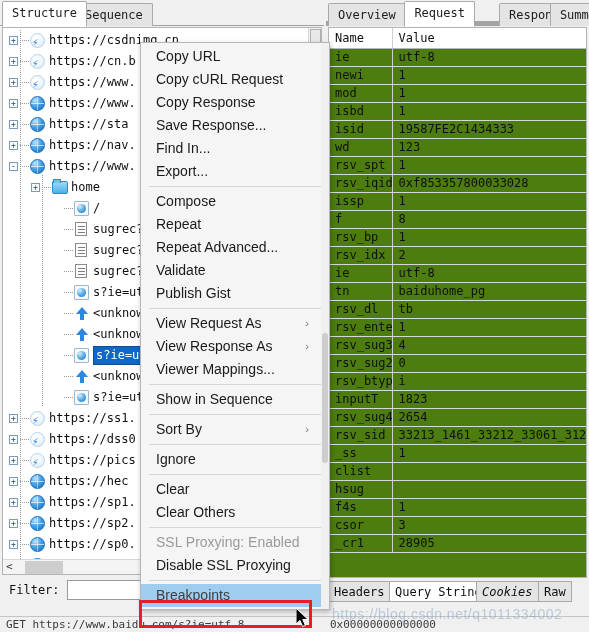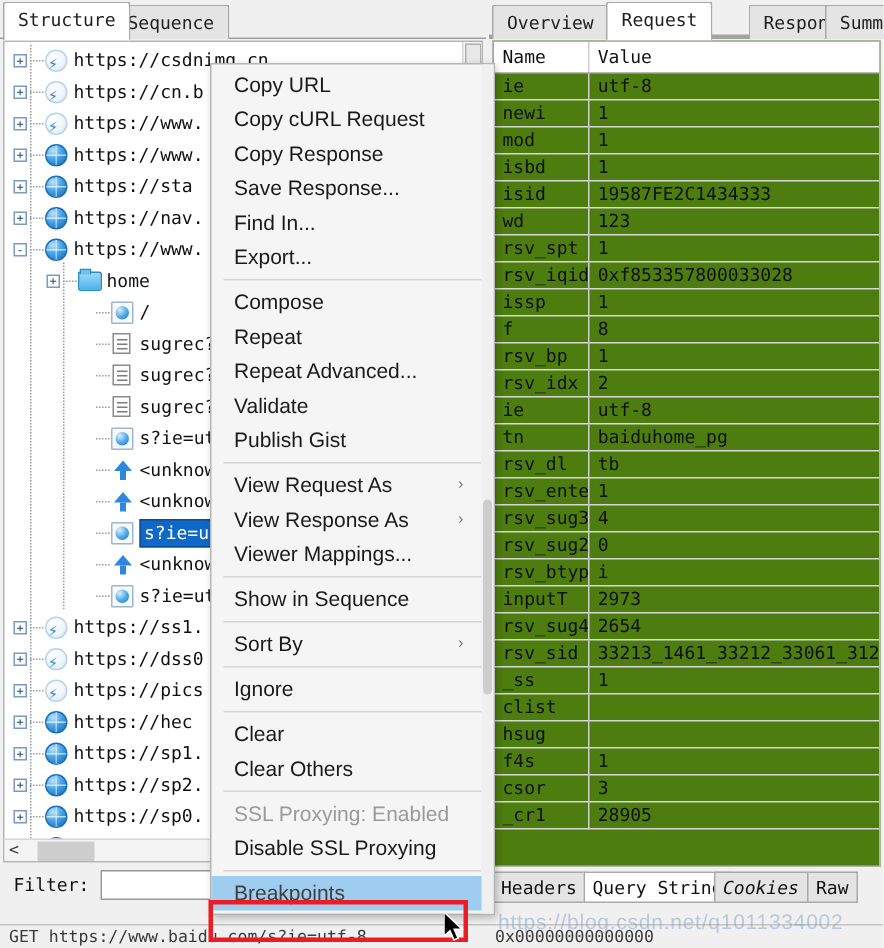--- a/index.html
+++ b/index.html
@@ -239,21 +239,21 @@
 
   
   #right-panel {
     position: absolute; left: 326px; top: 0;
     width: 263px; height: 632px;
     background: #f0f0f0;
   }
   #rtabstrip {
     position: absolute; left: 0; top: 0;
     width: 100%; height: 26px;
-    border-bottom: 3px solid #a3a3a3;
+    border-bottom: 5px solid #a3a3a3;
     text-align: center;
   }
   #table-wrap {
     position: absolute; left: 2px; top: 27px;
     width: 259px; height: 551px;
     background: #4d7c0f;
     border: 1px solid #b4b4b4;
     overflow: hidden;
   }
   table.kv {
@@ -706,21 +706,21 @@
             <tr>
               <td class="c1">rsv_sug2</td>
               <td class="c2">0</td>
             </tr>
             <tr>
               <td class="c1">rsv_btype</td>
               <td class="c2">i</td>
             </tr>
             <tr>
               <td class="c1">inputT</td>
-              <td class="c2">2973</td>
+              <td class="c2">1823</td>
             </tr>
             <tr>
               <td class="c1">rsv_sug4</td>
               <td class="c2">2654</td>
             </tr>
             <tr>
               <td class="c1">rsv_sid</td>
               <td class="c2">33213_1461_33212_33061_31254</td>
             </tr>
             <tr>

